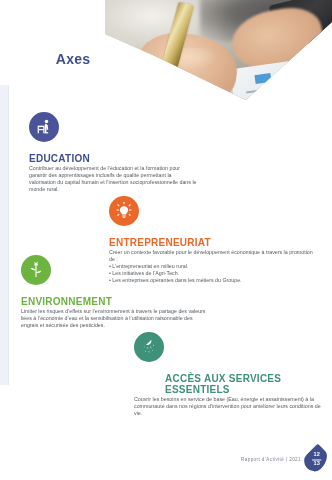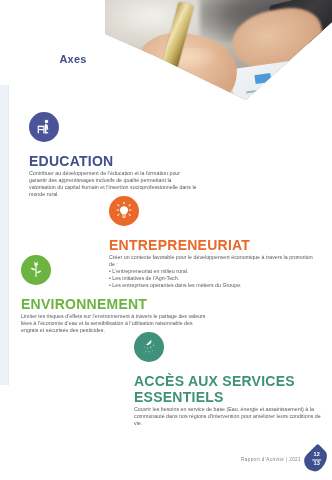--- a/index.html
+++ b/index.html
@@ -72,34 +72,34 @@
     background:#4e9ad6;transform:rotate(-8deg);}
   .ph-doc-line{position:absolute;left:62%;top:88%;width:22%;height:2%;
     background:#9fb3c4;transform:rotate(-8deg);}
 
   
   .title{
     position:absolute;left:0;top:52px;width:146px;
     text-align:center;
     color:#3f4e8c;
     font-weight:bold;
-    font-size:11px;
+    font-size:14px;
     line-height:14px;
     letter-spacing:.2px;
   }
 
   
   .block{position:absolute;}
   .ico{
     width:30px;height:30px;border-radius:50%;
     display:flex;align-items:center;justify-content:center;
   }
   .ico svg{display:block;}
   .b-title{
-    font-weight:bold;font-size:14px;letter-spacing:.25px;
+    font-weight:bold;font-size:10px;letter-spacing:.25px;
     margin:0 0 1px 0;
   }
   .b-body{
     font-size:5.3px;line-height:7.1px;color:#555a5f;margin:0;
   }
   .b-body .bl{display:block;}
 
   #block-education{left:29px;top:112px;width:170px;}
   #block-education .ico{background:#4b5499;}
   #block-education .b-title{color:#3f4e8c;}
@@ -110,21 +110,21 @@
   #block-entrepreneuriat .b-title{color:#e9682a;}
   #block-entrepreneuriat .txt{margin-top:11px;}
 
   #block-environnement{left:21px;top:255px;width:185px;}
   #block-environnement .ico{background:#6cb33f;}
   #block-environnement .b-title{color:#6cb33f;}
   #block-environnement .txt{margin-top:11px;}
 
   #block-acces{left:134px;top:332px;width:190px;}
   #block-acces .ico{background:#3f9179;}
-  #block-acces .b-title{color:#3f9179;}
+  #block-acces .b-title{color:#3f9179;margin-left:31px;}
   #block-acces .txt{margin-top:11px;}
 
   
   .footer{position:absolute;right:6px;bottom:8px;display:flex;align-items:center;gap:5px;}
   .footer-text{font-size:4.6px;color:#7d8590;letter-spacing:.4px;white-space:nowrap;}
   .drop{
     position:relative;width:20px;height:25px;
     background:#3f4e8c;
     border-radius:50% 50% 50% 50% / 62% 62% 38% 38%;
     transform:rotate(45deg);

